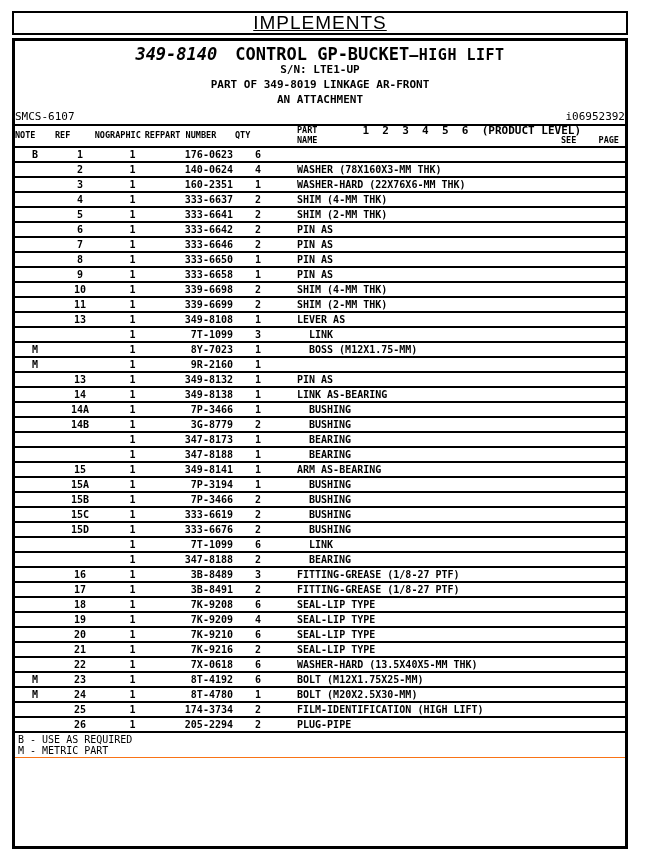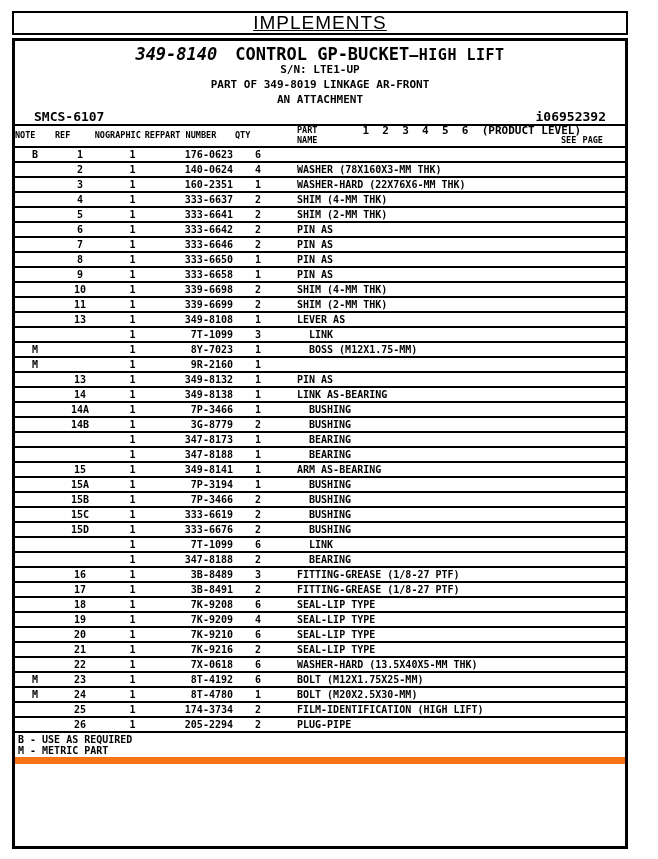--- a/index.html
+++ b/index.html
@@ -18,37 +18,37 @@
   .main-box {
     position:absolute; left:12px; top:38px; width:610px; height:805px;
     border:3px solid #000; display:flex; flex-direction:column;
   }
   .title-line1 { margin-top:4px; height:18px; text-align:center; font-weight:bold; font-size:17px; line-height:18px; white-space:nowrap; }
   .t-num { font-style:italic; margin-right:18px; }
   .t-suffix { font-size:15px; letter-spacing:0.5px; }
   .title-sub { height:15px; text-align:center; font-weight:bold; font-size:11px; line-height:14px; }
   .meta-row {
     margin-top:2px; height:14px; display:flex; justify-content:space-between;
-    font-weight:bold; font-size:13px; line-height:13px; padding:0 19px;
+    font-weight:normal; font-size:11px; line-height:13px; padding:0 0;
   }
   .ptable { border-top:2px solid #000; }
   .grid-cols { display:grid; grid-template-columns:40px 50px 55px 75px 46px 280px 64px; }
   .thead { height:20px; border-bottom:2px solid #000; font-weight:bold; font-size:8.5px; line-height:9.5px; }
   .hc { display:flex; flex-direction:row; justify-content:space-between; align-items:center; padding-bottom:1px; }
   .hc.left { align-items:flex-start; padding-left:16px;gap:45px; }
-  .hc.right { align-items:flex-end; padding-right:22px; }
+  .hc.right { align-items:flex-end; padding-right:6px; }
   .product-level { font-size:11px; white-space:pre; }
   .trow { height:13px; border-bottom:2px solid #000; font-weight:bold; font-size:10px; line-height:13px; }
   .c { overflow:hidden; }
   .c-note,.c-ref,.c-graphic,.c-qty { text-align:center; }
   .c-pn { text-align:right; padding-right:2px; }
   .c-name { padding-left:16px; white-space:pre; }
   .c-name.indent2 { padding-left:28px; }
   .c-page { text-align:right; padding-right:6px; }
-  .notes { border-bottom:7px solid #f97316; font-weight:bold; font-size:10px; line-height:11px; padding:1px 0 1px 3px; }
+  .notes { border-bottom:1px solid #f97316; font-weight:normal; font-size:10px; line-height:11px; padding:1px 0 1px 3px; }
   .filler { flex:1; }
 </style>
 </head>
 <body>
 
 <div class="page">
 
   <div class="implements-box">
     <span class="implements-title">IMPLEMENTS</span>
   </div>

